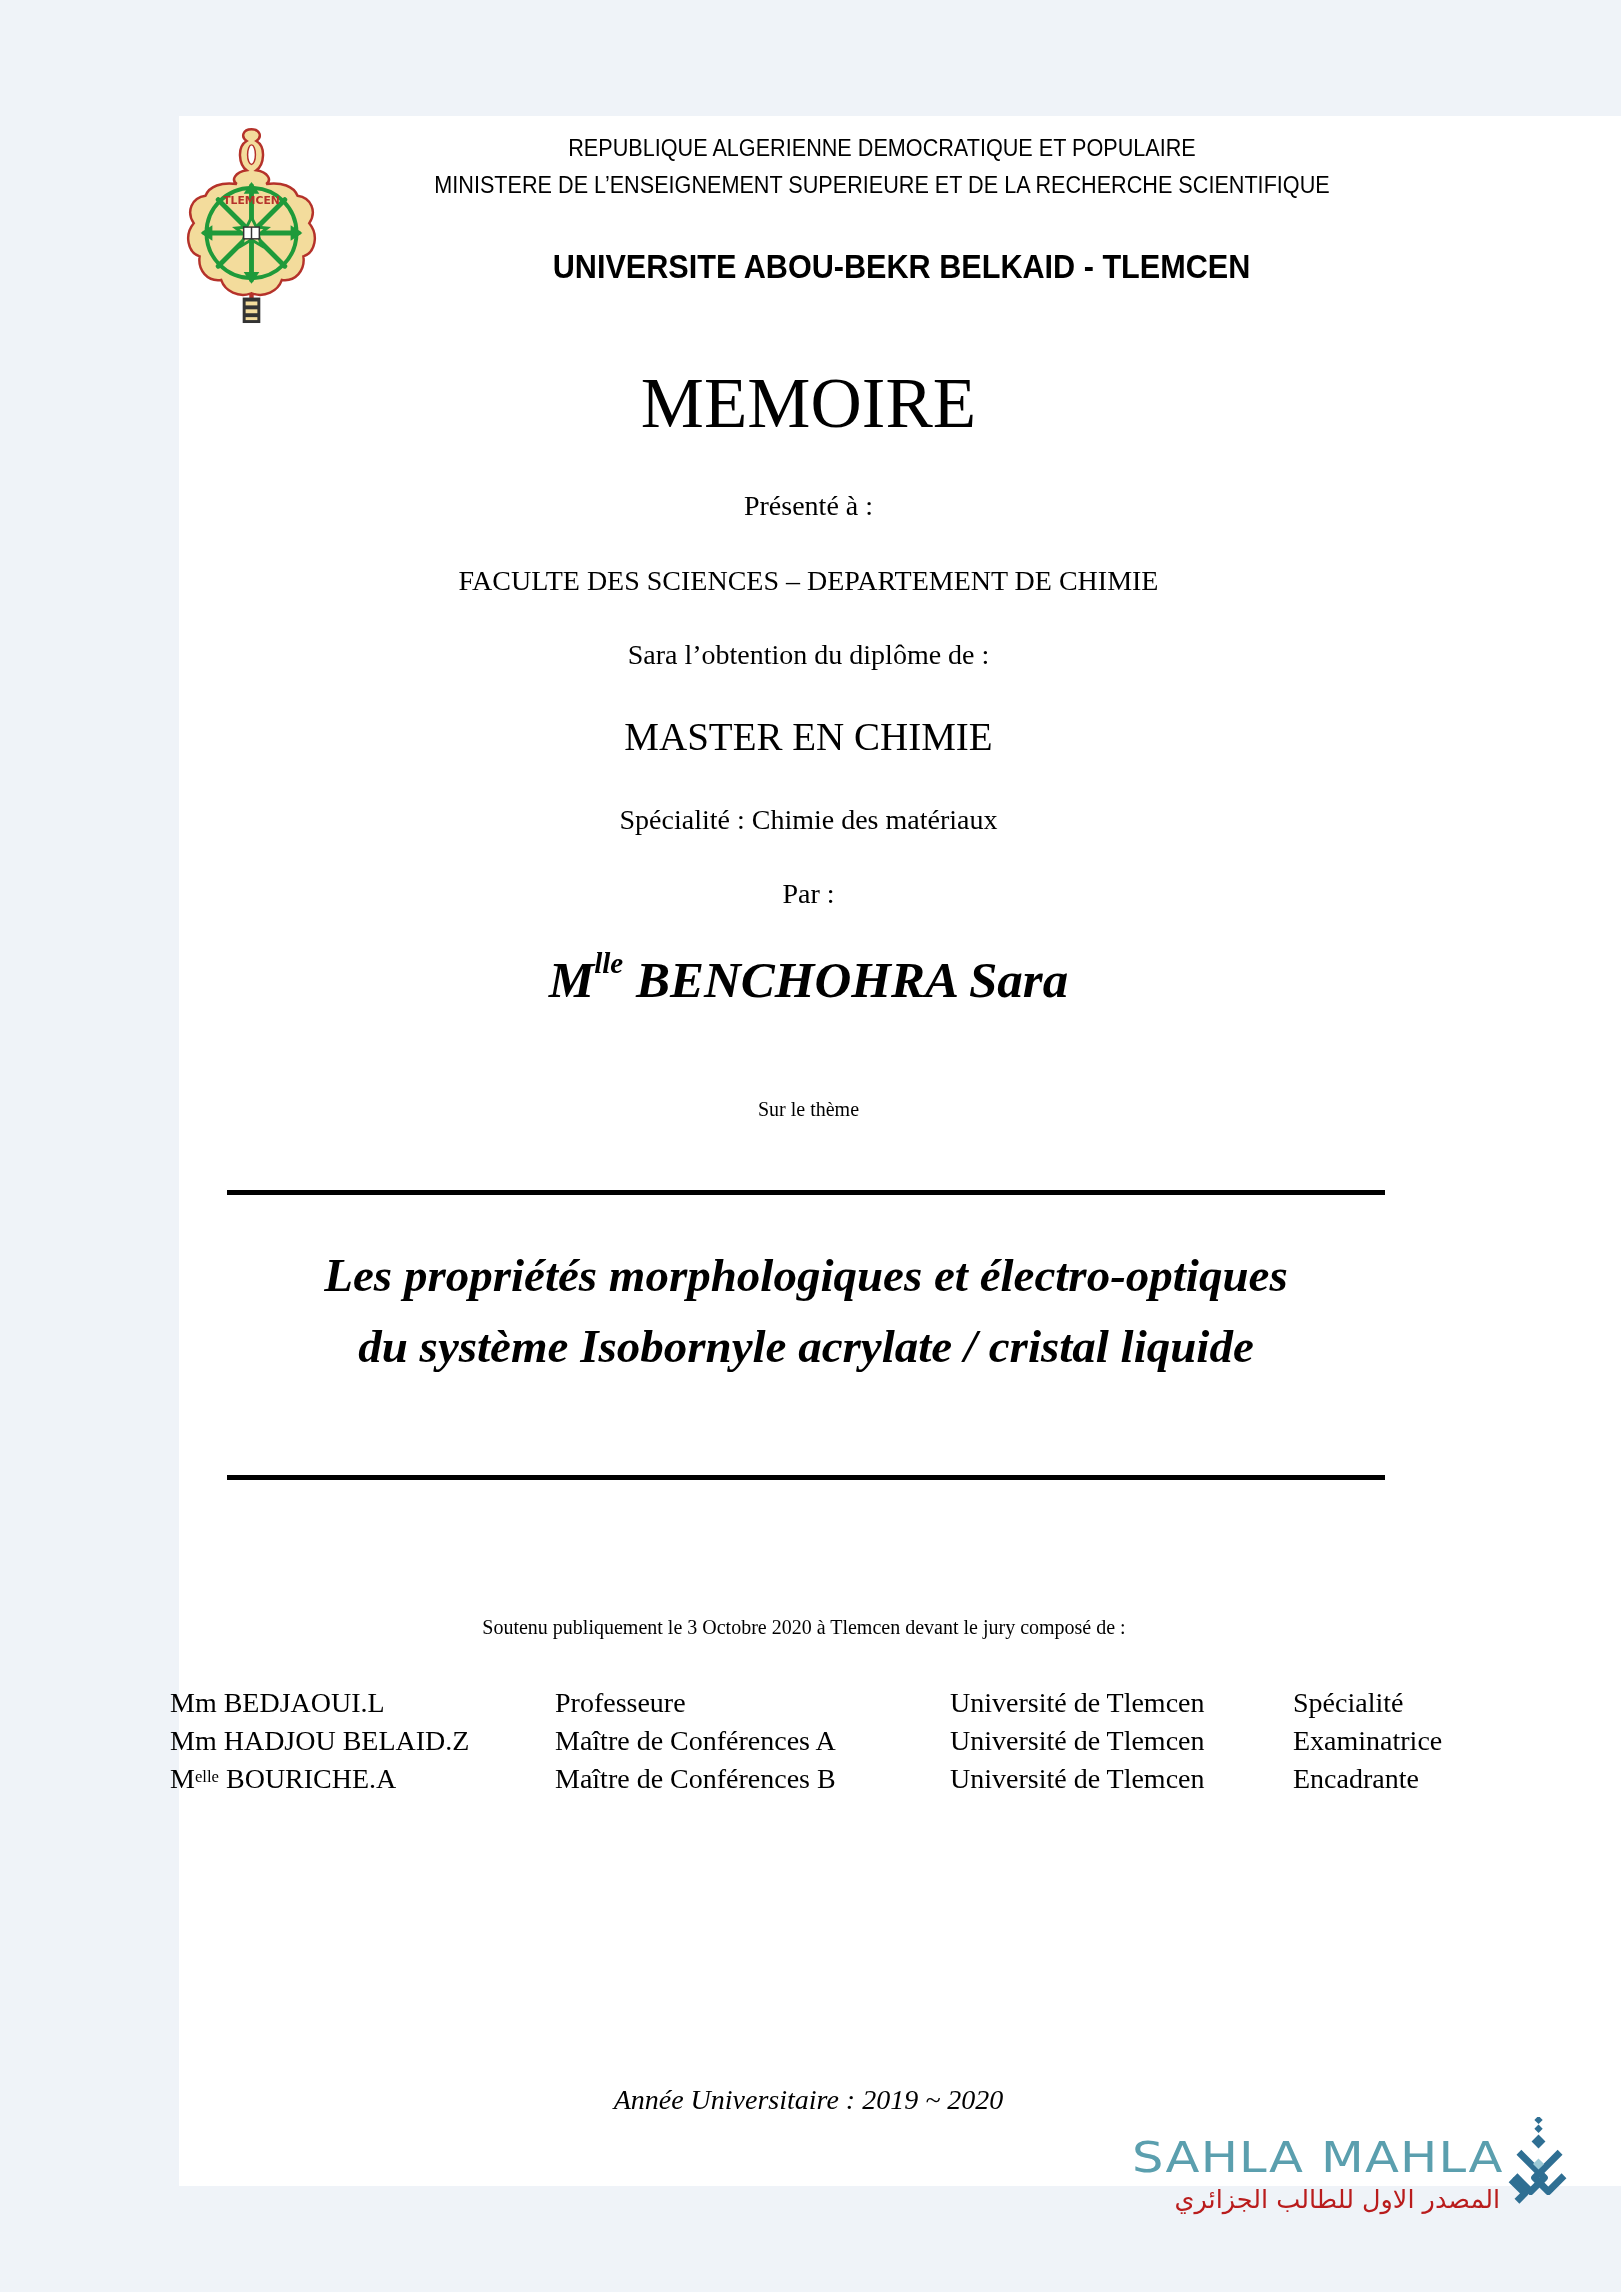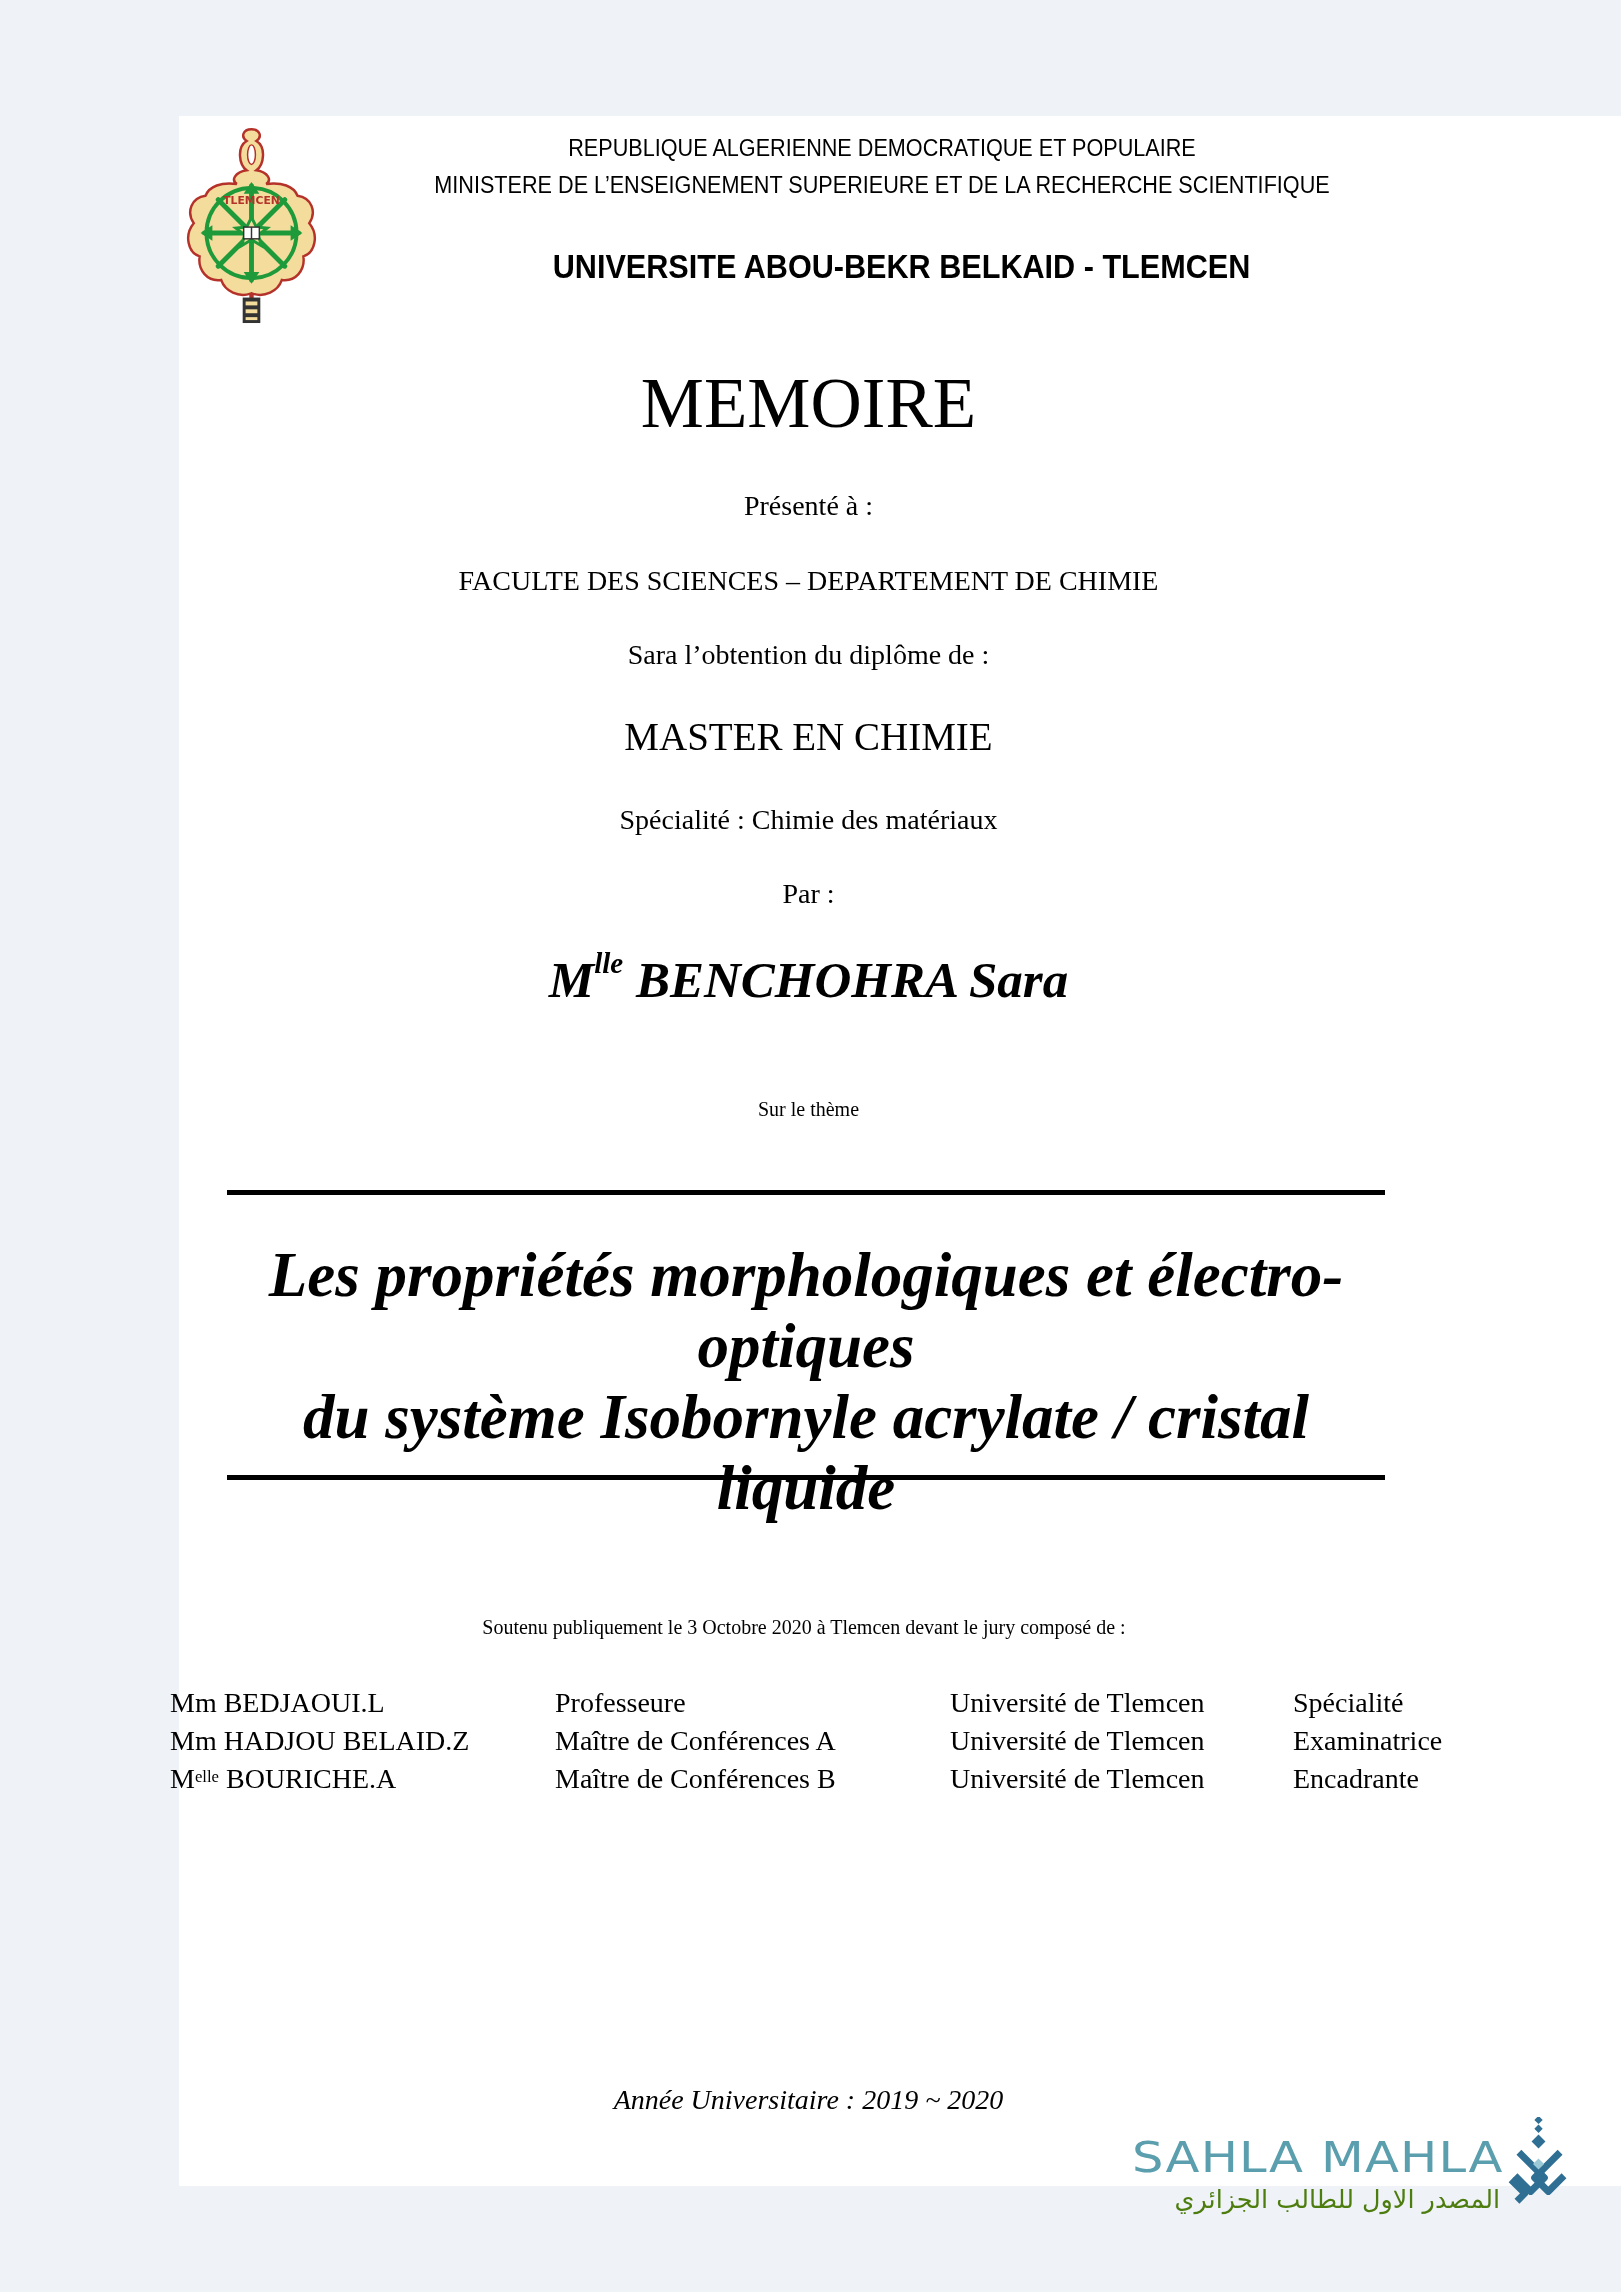--- a/index.html
+++ b/index.html
@@ -31,34 +31,34 @@
   .special { left:392px; width:833px; top:804px; font-size:28px; }
   .par { left:490px; width:637px; top:878px; font-size:28px; }
   .student { left:294px; width:1029px; top:951px; font-size:51px; font-style:italic; font-weight:bold; }
   .student sup { font-size:29px; vertical-align:top; position:relative; top:-3.9px; }
   .theme-lbl { left:490px; width:637px; top:1098px; font-size:20px; }
 
   .rule { left:227px; width:1158px; height:4.9px; background:#000; }
   .rule1 { top:1190px; }
   .rule2 { top:1475px; }
 
-  .title { left:227px; width:1158px; top:1240px; font-size:63px; font-style:italic; font-weight:bold; line-height:71px; }
+  .title { left:227px; width:1158px; top:1240px; font-size:47px; font-style:italic; font-weight:bold; line-height:71px; }
 
   .soutenu { left:172px; width:1264px; top:1572px; font-size:20px;margin-top:44px; }
 
   .jury { left:170px; top:1684px; font-size:28px; line-height:38px; }
   .jury-row { position:relative; height:38px; white-space:nowrap; }
   .jury-row span { position:absolute; top:0; }
   .c1 { left:0; } .c2 { left:385px; } .c3 { left:780px; } .c4 { left:1123px; }
   .jury sup { font-size:16.7px; vertical-align:top; position:relative; top:-2px; }
 
   .annee { left:490px; width:637px; top:2084px; font-size:28px; font-style:italic; }
 
   .wm-text { left:1132px; top:2133px; font-size:42px; color:#5b9fae; letter-spacing:1px; font-family:"DejaVu Sans", sans-serif; transform:scaleX(1.18); transform-origin:left; }
-  .wm-arabic { left:1137px; top:2184px; font-size:25.5px; color:#4d7c0f; direction:rtl; width:363px; text-align:right; font-family:"DejaVu Sans", sans-serif; }
+  .wm-arabic { left:1137px; top:2184px; font-size:25.5px; color:#b91c1c; direction:rtl; width:363px; text-align:right; font-family:"DejaVu Sans", sans-serif; }
   .wm-logo { left:1505px; top:2117px; width:69px; width:69px; height:98px; }
 </style>
 </head>
 <body>
 
 <div class="page"></div>
 
 <svg class="abs logo" viewBox="0 0 142 216">
   <path d="M71 4 C62 4 60 12 66 16 C56 22 58 40 66 46 C54 48 50 56 56 60 C40 58 28 62 24 72 C10 74 4 88 12 100 C2 112 6 130 18 134 C16 148 26 160 40 158 C44 170 58 176 70 172 L70 176 L72 176 L72 172 C84 176 98 170 102 158 C116 160 126 148 124 134 C136 130 140 112 130 100 C138 88 132 74 118 72 C114 62 102 58 86 60 C92 56 88 48 76 46 C84 40 86 22 76 16 C82 12 80 4 71 4 Z" fill="#f3dc9c" stroke="#b5322a" stroke-width="2.5"></path>
   <ellipse cx="71" cy="30" rx="4" ry="10" fill="#fff" stroke="#b5322a" stroke-width="1.5"></ellipse>

